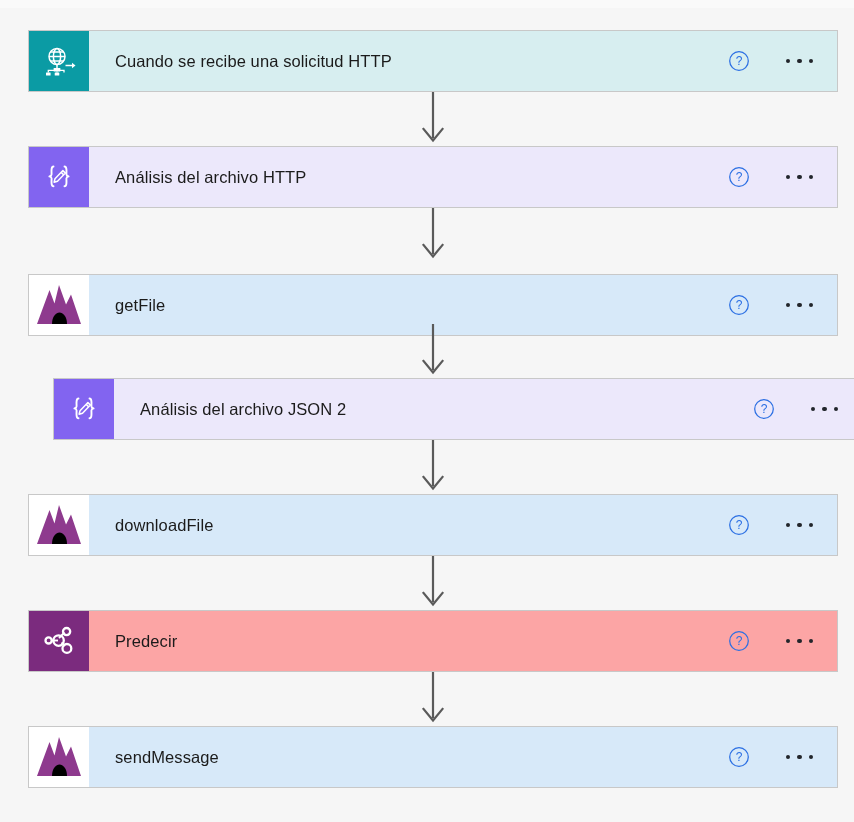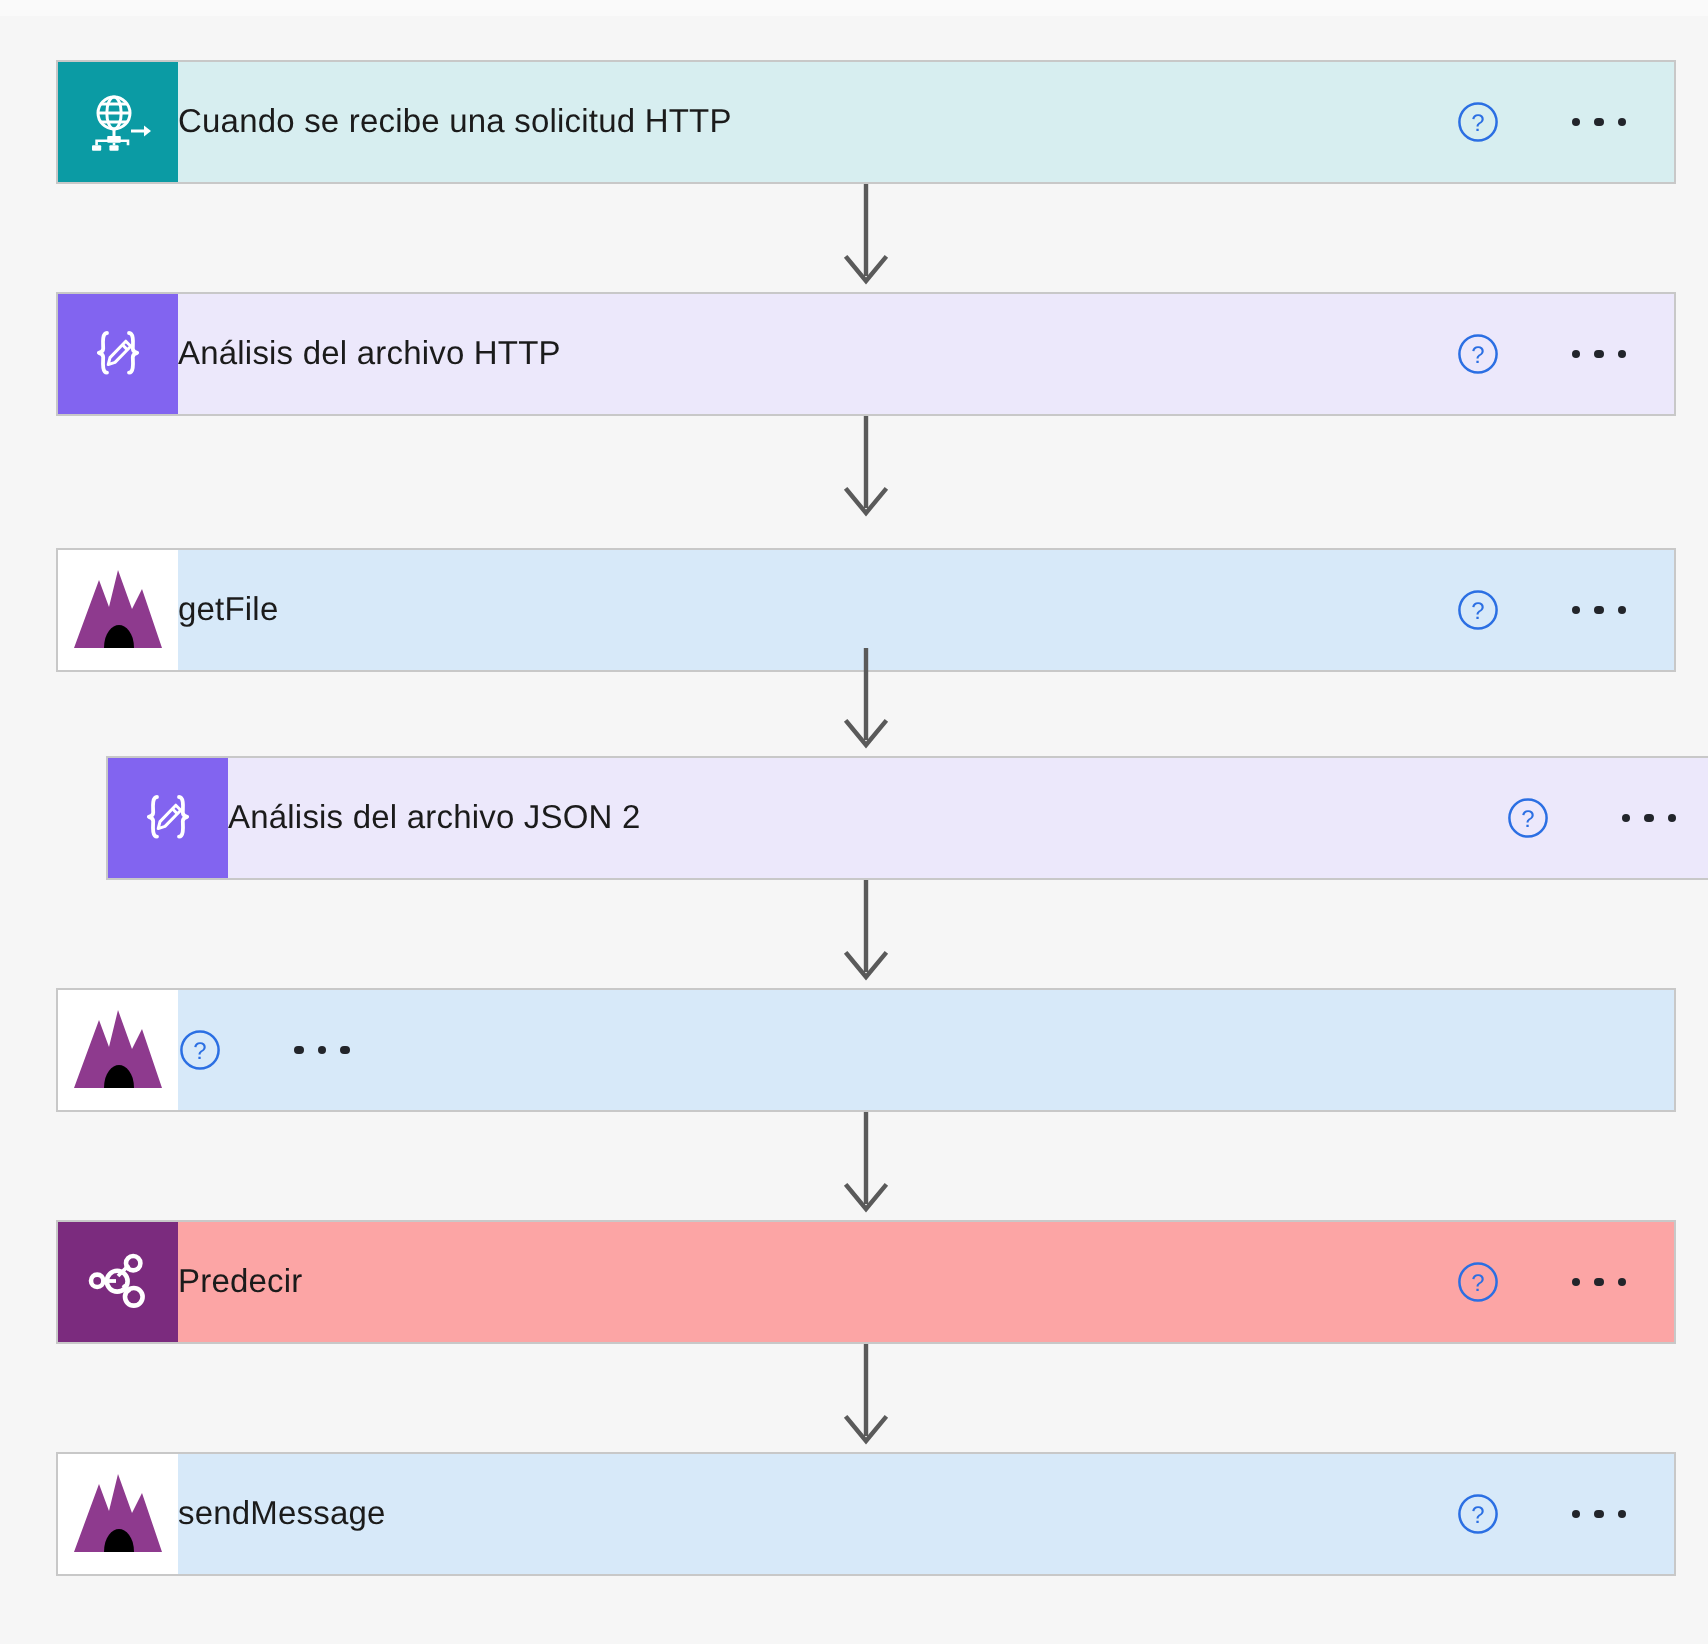--- a/index.html
+++ b/index.html
@@ -37,21 +37,21 @@
     width: 60px;
     flex: 0 0 60px;
     display: flex;
     align-items: center;
     justify-content: center;
   }
   .card-body {
     flex: 1 1 auto;
     display: flex;
     align-items: center;
-    padding-left: 0;
+    padding-left: 26px;
     min-width: 0;
   }
   .card-title {
     font-size: 16.5px;
     color: #1b1b1b;
     letter-spacing: 0.1px;
     white-space: nowrap;
     overflow: hidden;
     text-overflow: ellipsis;
   }
@@ -241,20 +241,23 @@
     <polyline points="6.5,37 16,48.5 25.5,37" fill="none" stroke="#5a5a5a" stroke-width="2.2" stroke-linecap="square" stroke-linejoin="miter"></polyline>
   </svg>
       </div>
       <div class="card" style="top: 494px; background: rgb(215, 233, 249); border-color: rgb(200, 200, 200);">
         <div class="card-icon" style="background:#ffffff">
        <svg class="icon-svg" width="52" height="46" viewBox="0 0 52 46">
       <path d="M4 42 L16.5 8 L21.5 21.5 L26 3 L33 22.5 L38 12.5 L48 42 Z" fill="#8e3a8e"></path>
       <path d="M19 42 C19 34.5 23 30.5 26.5 30.5 C30 30.5 34 34.5 34 42 Z" fill="#000000"></path>
     </svg>
      </div>
+     <div class="card-body">
+       <span class="card-title" style="color:#1b1b1b">downloadFile</span>
+     </div>
      <div class="card-actions">
        <svg class="help-icon" viewBox="0 0 22 22">
     <circle cx="11" cy="11" r="9.3" fill="none" stroke="#2b6fe3" stroke-width="1.25"></circle>
     <text x="11" y="15.4" text-anchor="middle" font-family="Liberation Sans, sans-serif" font-size="12" fill="#2b6fe3">?</text>
   </svg>
        <div class="ellipsis">
          <span></span>
          <span></span>
          <span></span>
        </div>

